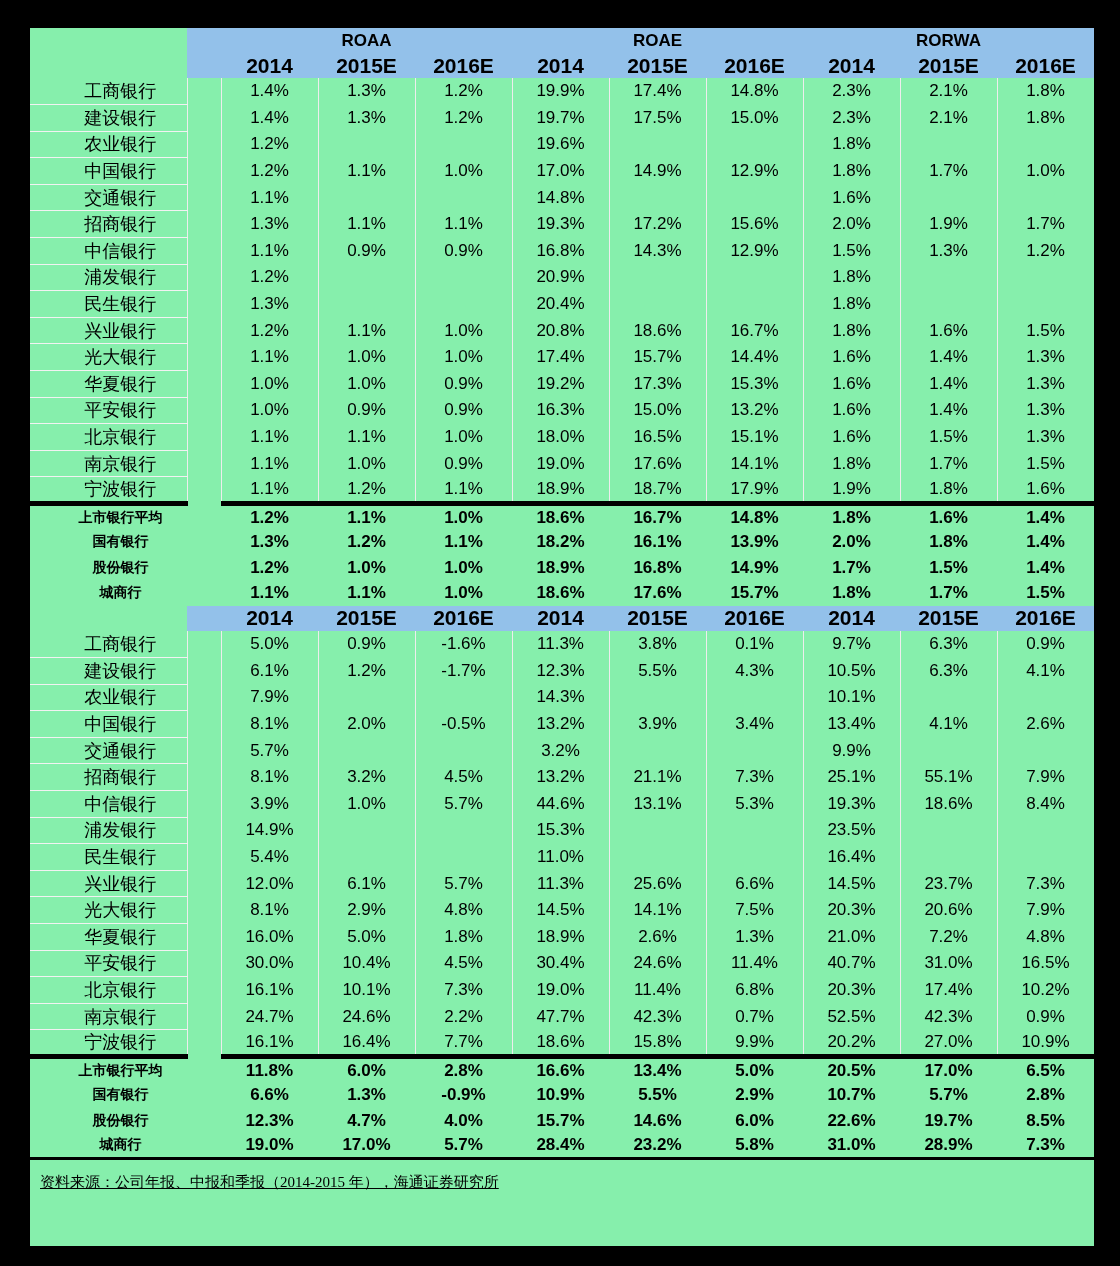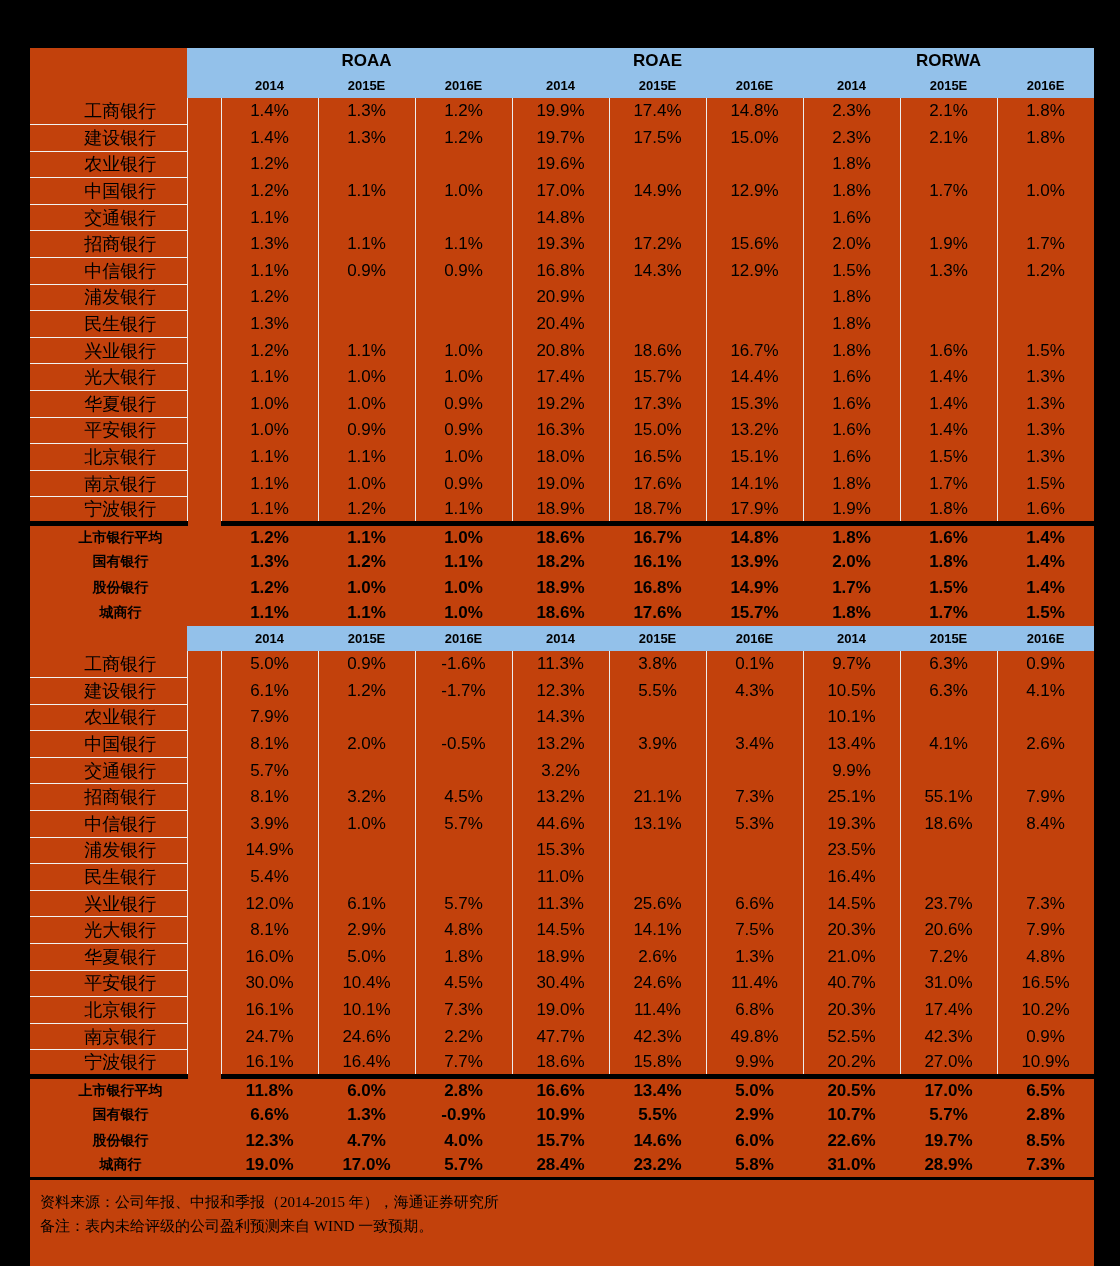--- a/index.html
+++ b/index.html
@@ -1,52 +1,52 @@
 <!DOCTYPE html>
 <html><head>
 <meta charset="utf-8">
 <style>
   html,body{margin:0;padding:0;}
   body{
     width:1120px;height:1266px;position:relative;background:#000;
     font-family:"Liberation Sans","DejaVu Sans",sans-serif;color:#000;
   }
   .sheet{
-    position:absolute;left:30px;top:48px;width:1064px;height:1218px;
-    background:#c2410c;overflow:hidden;
+    position:absolute;left:30px;top:28px;width:1064px;height:1218px;
+    background:#86efac;overflow:hidden;
   }
   table{border-collapse:collapse;table-layout:fixed;width:1064px;}
   td{
     padding:0;margin:0;text-align:center;vertical-align:middle;
     font-size:17px;white-space:nowrap;overflow:hidden;
   }
   col.c-name{width:157px;}
   col.c-spacer{width:34px;}
   col.c-val{width:97px;}
   tr.hrow{height:25px;}
   tr.r{height:26.6px;}
   tr.sum{height:25.5px;}
   .hdr{background:#93c1ea;font-weight:bold;}
   .group{font-size:17px;}
-  .yr{font-size:13px;text-align:center;}
+  .yr{font-size:21px;text-align:center;}
   .name{
     font-family:"Liberation Serif","DejaVu Serif",serif;
     font-size:18px;padding-left:24px;
   }
   tr.r .name{border-bottom:1px solid #f2f2f2;}
   tr.r .val,tr.r .spacer{border-left:1px solid #ededed;}
   tr.r .val:last-child{border-right:1px solid #ededed;}
   tr.sum td{font-weight:bold;}
   tr.sum .name{font-size:14px;}
   tr.sum-first td{border-top:5px solid #000;}
   tr.sum-first td.spacer{border-top:none;}
   tr.last td{border-bottom:3px solid #000;}
   .footer{
     padding:10px 0 0 10px;line-height:24px;font-size:15px;
-    font-family:"Liberation Serif","DejaVu Serif",serif;color:#000;
+    font-family:"Liberation Serif","DejaVu Serif",serif;color:#000;text-decoration:underline;
   }
   .footer div{white-space:nowrap;}
 </style>
 </head>
 <body>
 
 <div class="sheet">
   <table>
     <colgroup>
       <col class="c-name">
@@ -540,21 +540,21 @@
           <td class="val">10.2%</td>
         </tr>
         <tr class="r">
           <td class="name">南京银行</td>
           <td class="spacer"></td>
           <td class="val">24.7%</td>
           <td class="val">24.6%</td>
           <td class="val">2.2%</td>
           <td class="val">47.7%</td>
           <td class="val">42.3%</td>
-          <td class="val">49.8%</td>
+          <td class="val">0.7%</td>
           <td class="val">52.5%</td>
           <td class="val">42.3%</td>
           <td class="val">0.9%</td>
         </tr>
         <tr class="r">
           <td class="name">宁波银行</td>
           <td class="spacer"></td>
           <td class="val">16.1%</td>
           <td class="val">16.4%</td>
           <td class="val">7.7%</td>
@@ -614,15 +614,14 @@
           <td class="val">23.2%</td>
           <td class="val">5.8%</td>
           <td class="val">31.0%</td>
           <td class="val">28.9%</td>
           <td class="val">7.3%</td>
         </tr>
       </tbody>
   </table>
   <div class="footer">
     <div>资料来源：公司年报、中报和季报（2014-2015 年），海通证券研究所</div>
-    <div>备注：表内未给评级的公司盈利预测来自 WIND 一致预期。</div>
   </div>
 </div>
 
 </body></html>

